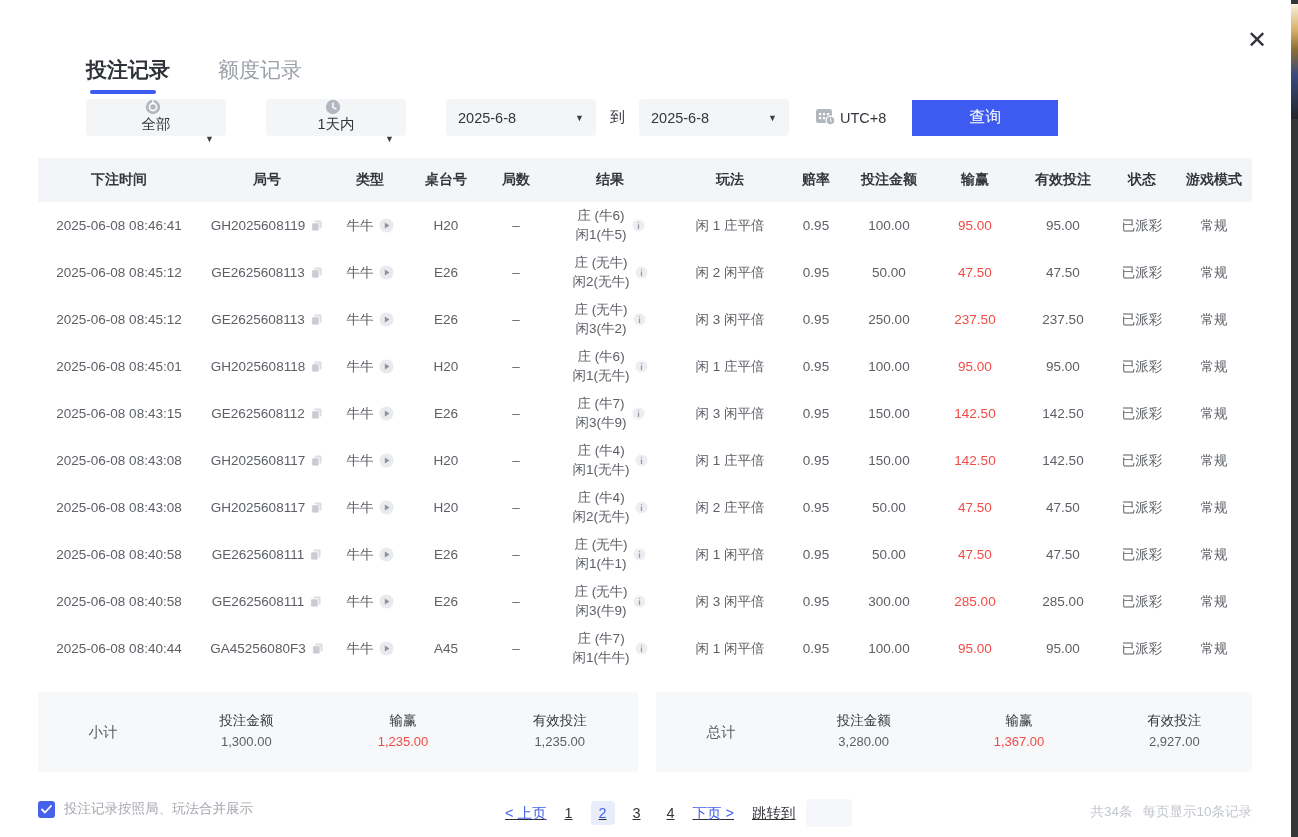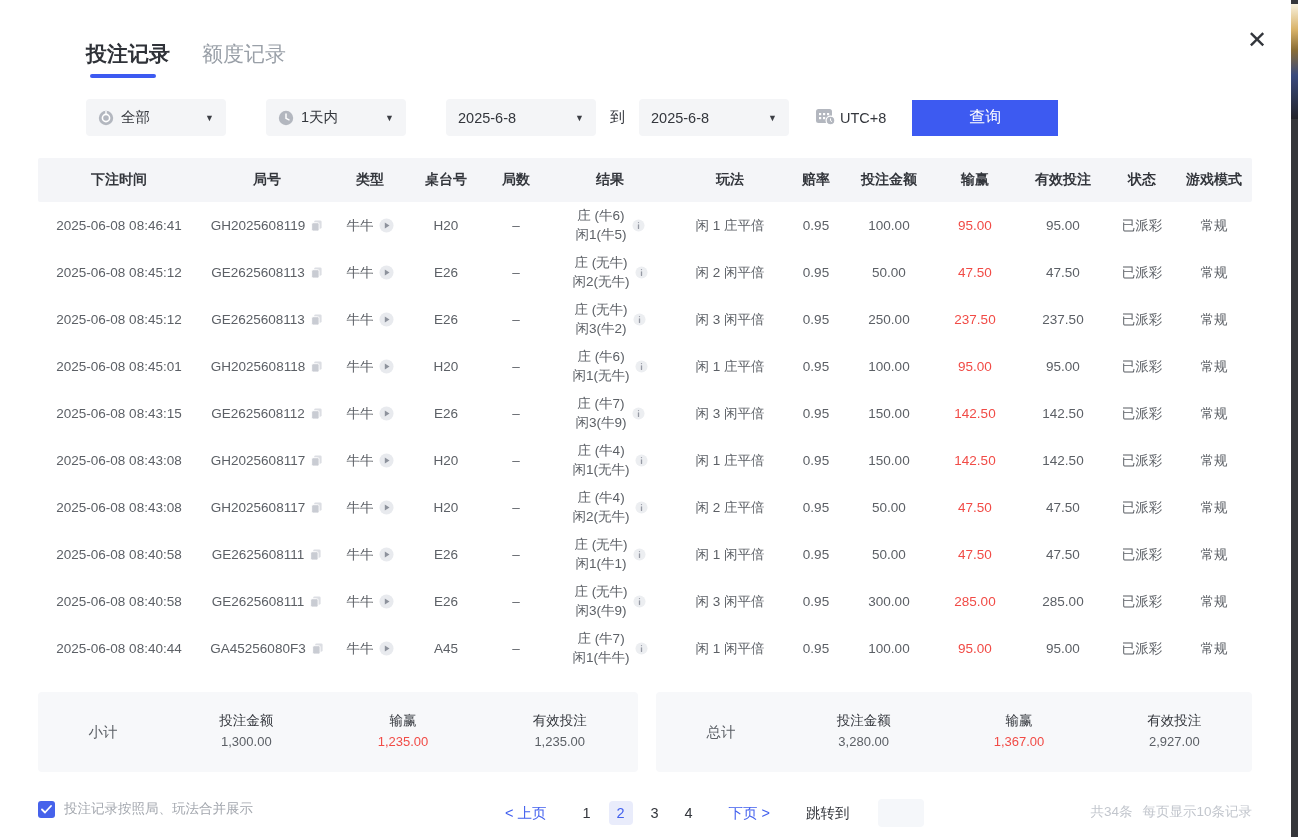--- a/index.html
+++ b/index.html
@@ -2,31 +2,31 @@
 <html><head>
 <meta charset="utf-8">
 <style>
   * { margin:0; padding:0; box-sizing:border-box; }
   html,body { width:1298px; height:837px; }
   body {
     font-family:"Liberation Sans","DejaVu Sans",sans-serif;
     background:#ffffff; position:relative; overflow:hidden; color:#303133;
   }
   
-  .tabs { position:absolute; left:86px; top:40px; display:flex; gap:32px; }
+  .tabs { position:absolute; left:86px; top:56px; display:flex; gap:48px; }
   .tab { font-size:21px; color:#9aa0a8; cursor:pointer; padding-bottom:10px; position:relative; }
   .tab.active { color:#2f3238; font-weight:600; }
   .tab.active:after { content:""; position:absolute; left:4px; bottom:0; width:66px; height:4px; border-radius:2px; background:#3d5af1; }
   .close-x { position:absolute; left:1242px; top:25px; width:30px; height:30px; font-size:24px; color:#33363c;
              display:flex; align-items:center; justify-content:center; cursor:pointer; font-weight:400; }
   
   .filters { position:absolute; left:86px; top:99px; height:37px; display:flex; align-items:center; }
   .ctl { background:#f4f5f7; border-radius:4px; height:37px; display:flex; align-items:center; padding:0 12px; font-size:14.5px; color:#33363c; }
   .ctl .caret { margin-left:auto; font-size:9px; color:#3c3f45; }
-  .sel { width:140px; }
+  .sel { width:140px;flex-direction:column; }
   .datebox { width:150px; }
   .gap40 { margin-left:40px; } .gap26 { margin-left:26px;justify-content:space-between; }
   .to-label { margin:0 14px; font-size:15px; color:#33363c; }
   .utc { display:flex; align-items:center; font-size:14.5px; color:#33363c; gap:4px; }
   .roundbox { width:170px; }
   .roundbox input { border:none; background:transparent; outline:none; font-size:14px; width:120px; color:#33363c; font-family:inherit; }
   .roundbox input::placeholder { color:#c3c7cf; }
   .btn-query { width:146px; height:36px; background:#3d5af1; color:#fff; font-size:16px; border:none; border-radius:0; cursor:pointer; font-family:inherit; }
   .cicon { display:inline-flex; margin-right:7px; }
   
@@ -46,21 +46,21 @@
   .panel .plabel { width:130px; text-align:center; font-size:14.5px; color:#5c6066; }
   .stat { flex:1; text-align:center; line-height:1.55; }
   .stat .sname { font-size:13.5px; color:#33363c; }
   .stat .sval { font-size:13px; color:#5c6066; }
   .stat .sval.red { color:#f14b46; }
   
   .footer { position:absolute; left:38px; top:797px; width:1214px; height:30px; }
   .merge { position:absolute; left:0; top:3px; display:flex; align-items:center; gap:9px; }
   .cbox { width:17px; height:17px; background:#4662eb; border-radius:3px; display:flex; align-items:center; justify-content:center; cursor:pointer; }
   .merge-label { font-size:13.5px; color:#a3a7ae; }
-  .pager { position:absolute; left:467px; top:2px; display:flex; align-items:center; gap:28px; font-size:14.5px; }
+  .pager { position:absolute; left:467px; top:2px; display:flex; align-items:center; gap:10px; font-size:14.5px;text-decoration:underline; }
   .pnav { color:#4361ee; cursor:pointer; }
   .page { min-width:24px; height:24px; display:flex; align-items:center; justify-content:center; color:#33363c; cursor:pointer; border-radius:4px; }
   .page.active { color:#4361ee; background:#e9ecfb; }
   .jump-label { color:#33363c; margin-left:8px; }
   .jump-input { width:46px; height:28px; background:#f5f7fa; border:none; border-radius:4px; outline:none; font-family:inherit; text-align:center; }
   .counts { position:absolute; right:0; top:6px; font-size:13.5px; color:#c2c6cd; display:flex; gap:10px; }
   
   .edge-strip { position:absolute; right:0; top:0; width:7px; height:837px; background:#35363a; }
   .edge-deco { position:absolute; right:0; top:4px; width:7px; height:115px;
                background:linear-gradient(180deg,#f8f2df 0%,#d9b369 22%,#8a6d35 40%,#394a7d 62%,#23242a 100%); }

